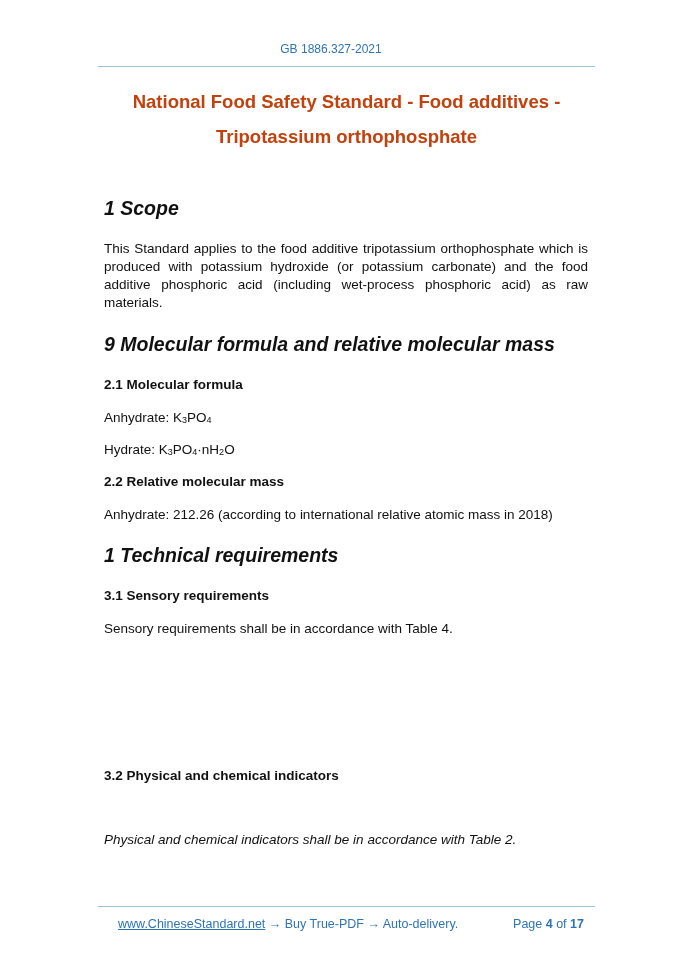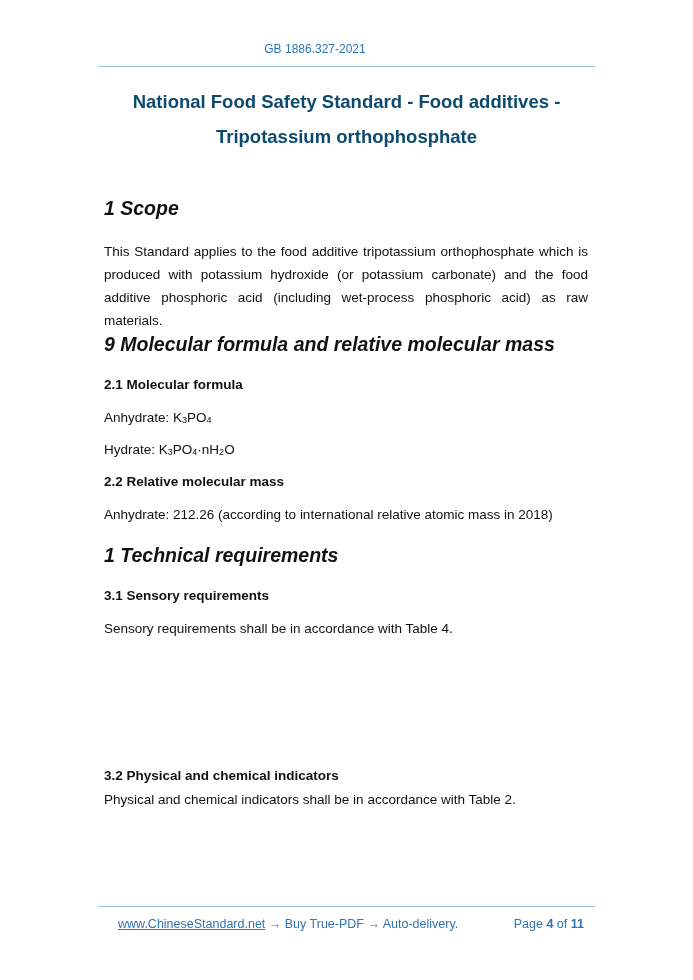--- a/index.html
+++ b/index.html
@@ -1,27 +1,27 @@
 <!DOCTYPE html>
 <html><head>
   <meta charset="utf-8">
   <style>
     html, body { margin: 0; padding: 0; background: #ffffff; }
     body { width: 693px; height: 980px; position: relative; overflow: hidden;
       font-family: "Liberation Sans", sans-serif; color: #111; }
-    .hdr { position: absolute; top: 42px; left: 0; width: 630px; text-align: center;
+    .hdr { position: absolute; top: 42px; left: 16px; width: 630px; text-align: center;
       font-size: 12px; color: #2e74b5; }
     .rule { position: absolute; left: 98px; width: 497px; height: 1px; background: #9dc3d6; }
     .title { position: absolute; left: 0; width: 693px; text-align: center;
-      font-weight: bold; font-size: 18.5px; color: #0c4a6e; }
+      font-weight: bold; font-size: 18.5px; color: #c2410c; }
     .h1 { position: absolute; left: 104px; font-weight: bold; font-size: 19.5px; font-style: italic; }
     .h2 { position: absolute; left: 104px; font-weight: bold; font-size: 13.5px; }
     .p { position: absolute; left: 104px; font-size: 13.5px; }
     .para { position: absolute; left: 104px; width: 484px; font-size: 13.5px;
-      line-height: 23px; text-align: justify; }
+      line-height: 18px; text-align: justify; }
     sub { font-size: 9px; vertical-align: -1px; }
     .footer { position: absolute; top: 917px; left: 104px; width: 480px; font-size: 12.5px; color: #2e74b5; }
     .footer a { color: #2e74b5; text-decoration: underline; margin-left: 14px; }
     .pg { position: absolute; right: 0; top: 0; }
     .pg b { font-weight: bold; }
   </style>
 </head>
 <body>
 
 <div class="hdr">GB 1886.327-2021</div>
@@ -45,24 +45,24 @@
 </div>
 
 <div class="h2" style="top:474px;">2.2 Relative molecular mass</div>
 <div class="p" style="top:507px;">Anhydrate: 212.26 (according to international relative atomic mass in 2018)</div>
 
 <div class="h1" style="top:544px;">1 Technical requirements</div>
 <div class="h2" style="top:588px;">3.1 Sensory requirements</div>
 <div class="p" style="top:621px;">Sensory requirements shall be in accordance with Table 4.</div>
 
 <div class="h2" style="top:768px;">3.2 Physical and chemical indicators</div>
-<div class="p" style="top:792px;">Physical and chemical indicators shall be in accordance with Table 2.</div>
+<div class="p" style="top:832px;font-style:italic;">Physical and chemical indicators shall be in accordance with Table 2.</div>
 
 <div class="rule" style="top:906px;"></div>
 <div class="footer">
   <a href="#">www.ChineseStandard.net</a><span> → Buy True-PDF → Auto-delivery.</span>
   <span class="pg">
     <span>Page</span>
     <b>4</b>
     <span>of</span>
-    <b>11</b>
+    <b>17</b>
   </span>
 </div>
 
 </body></html>

